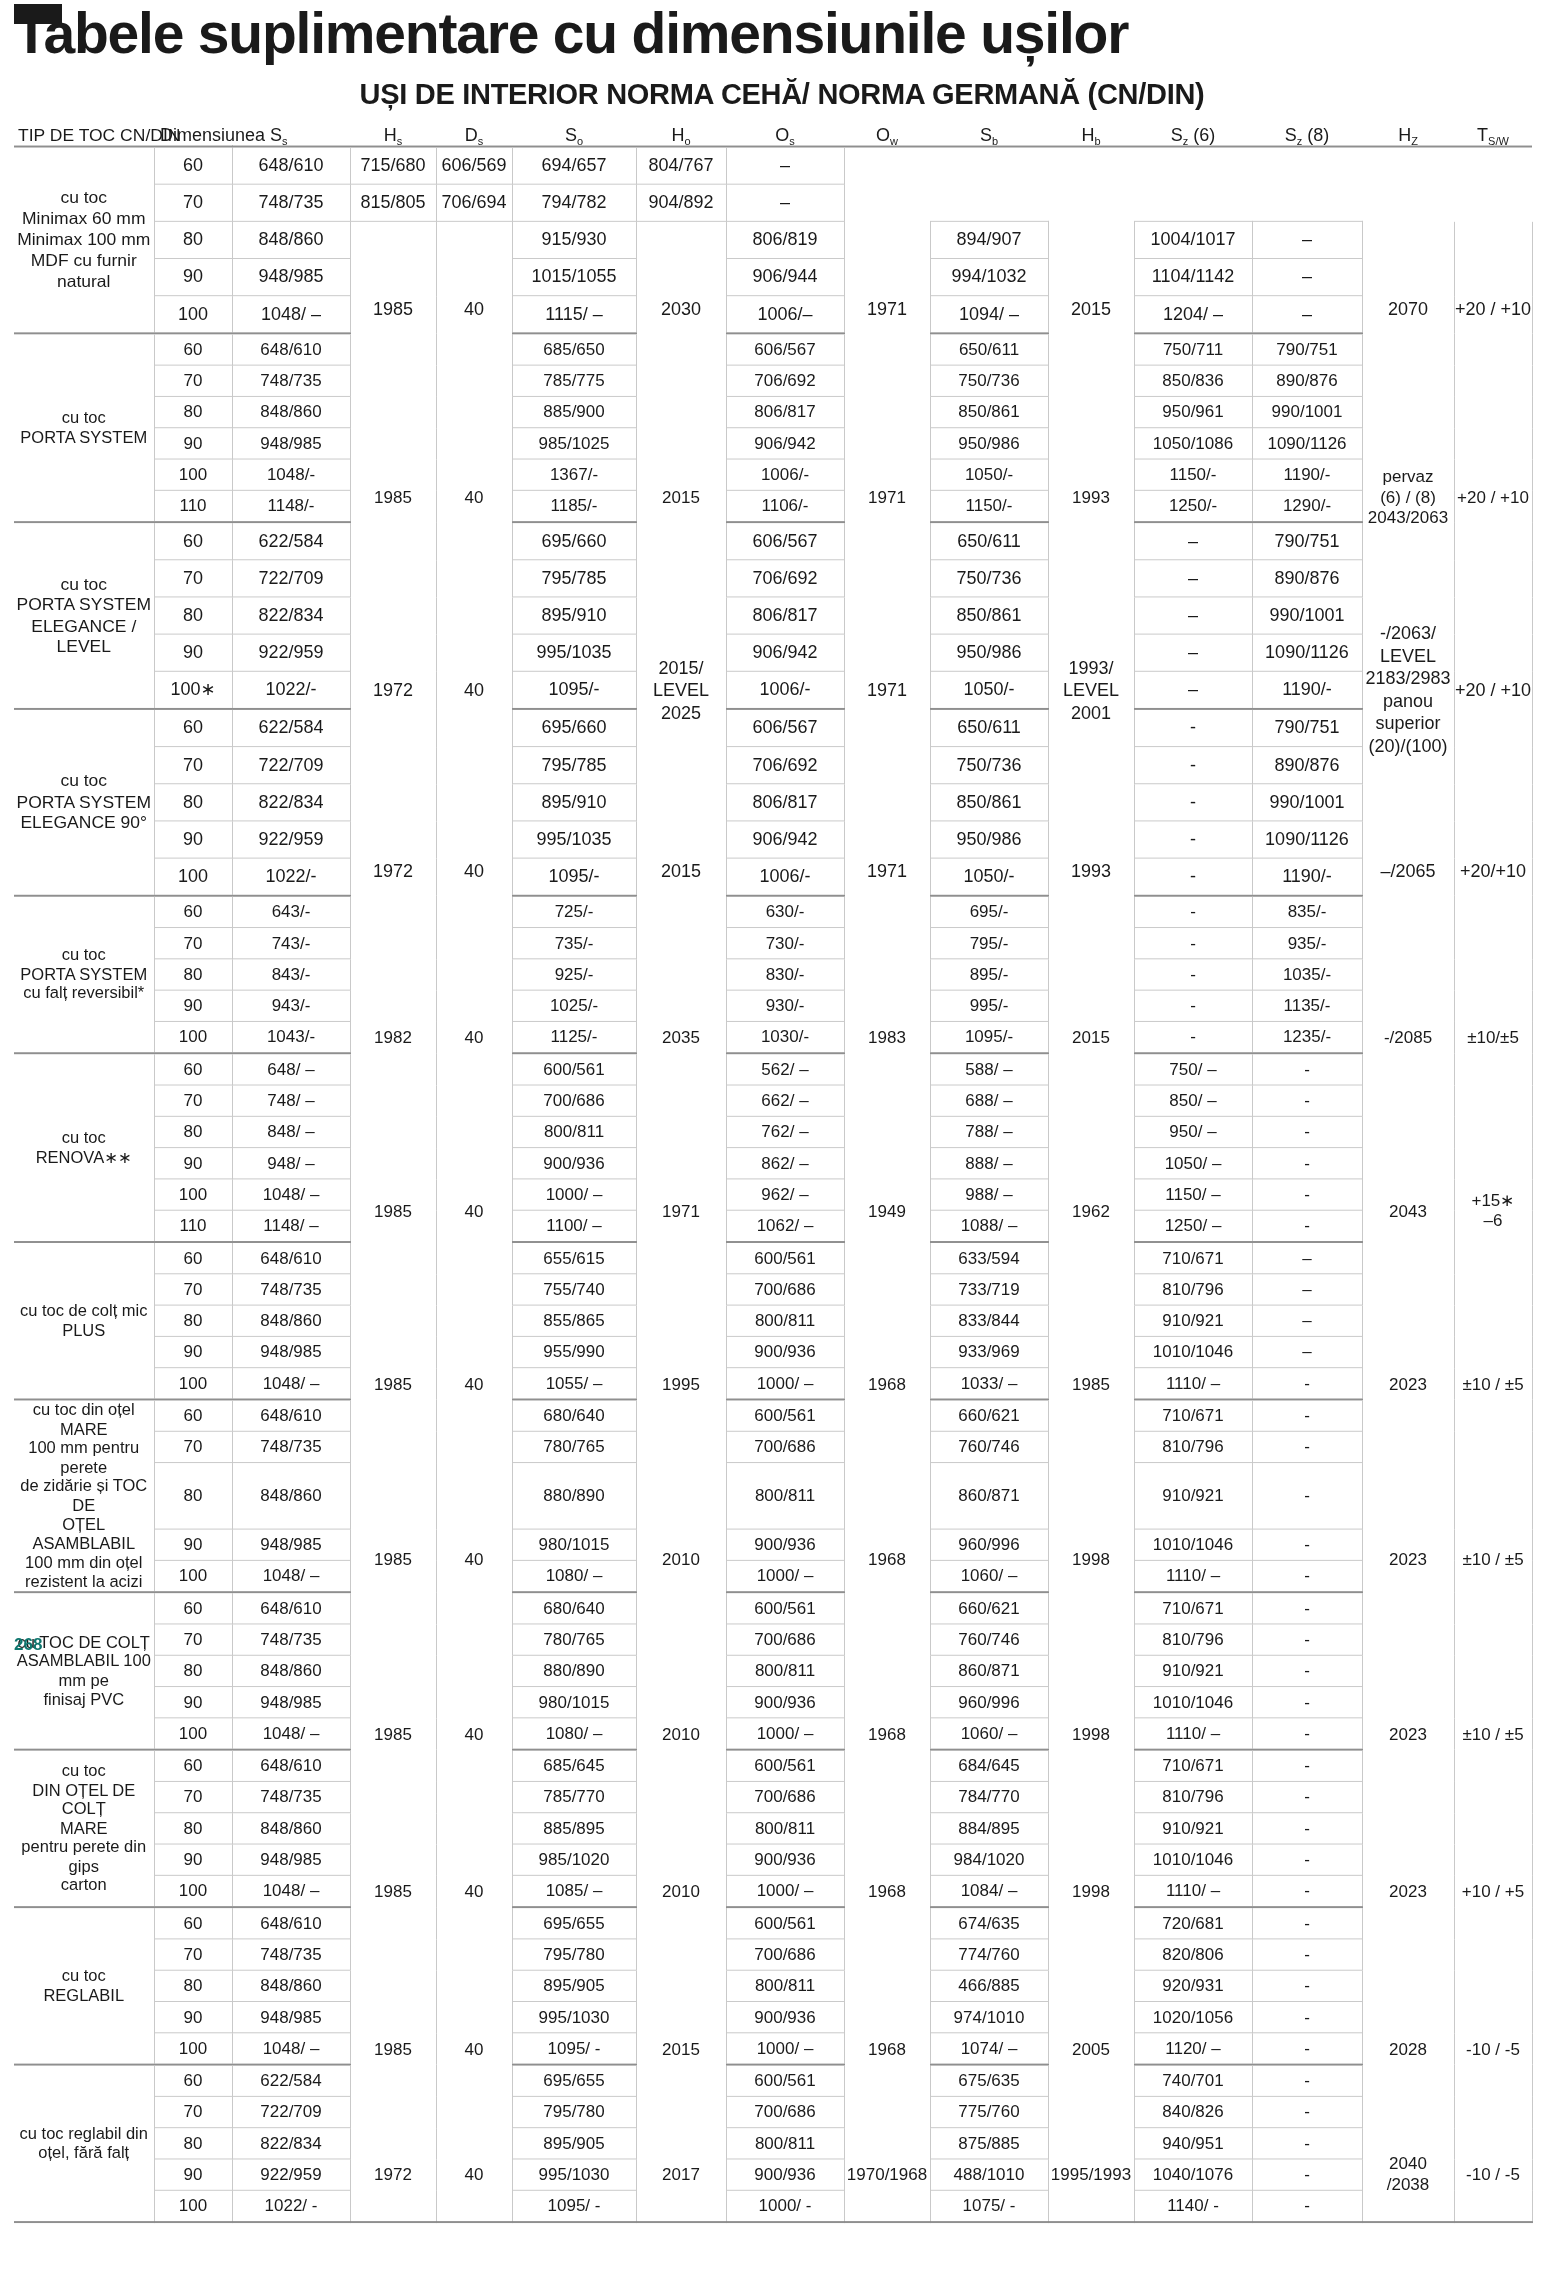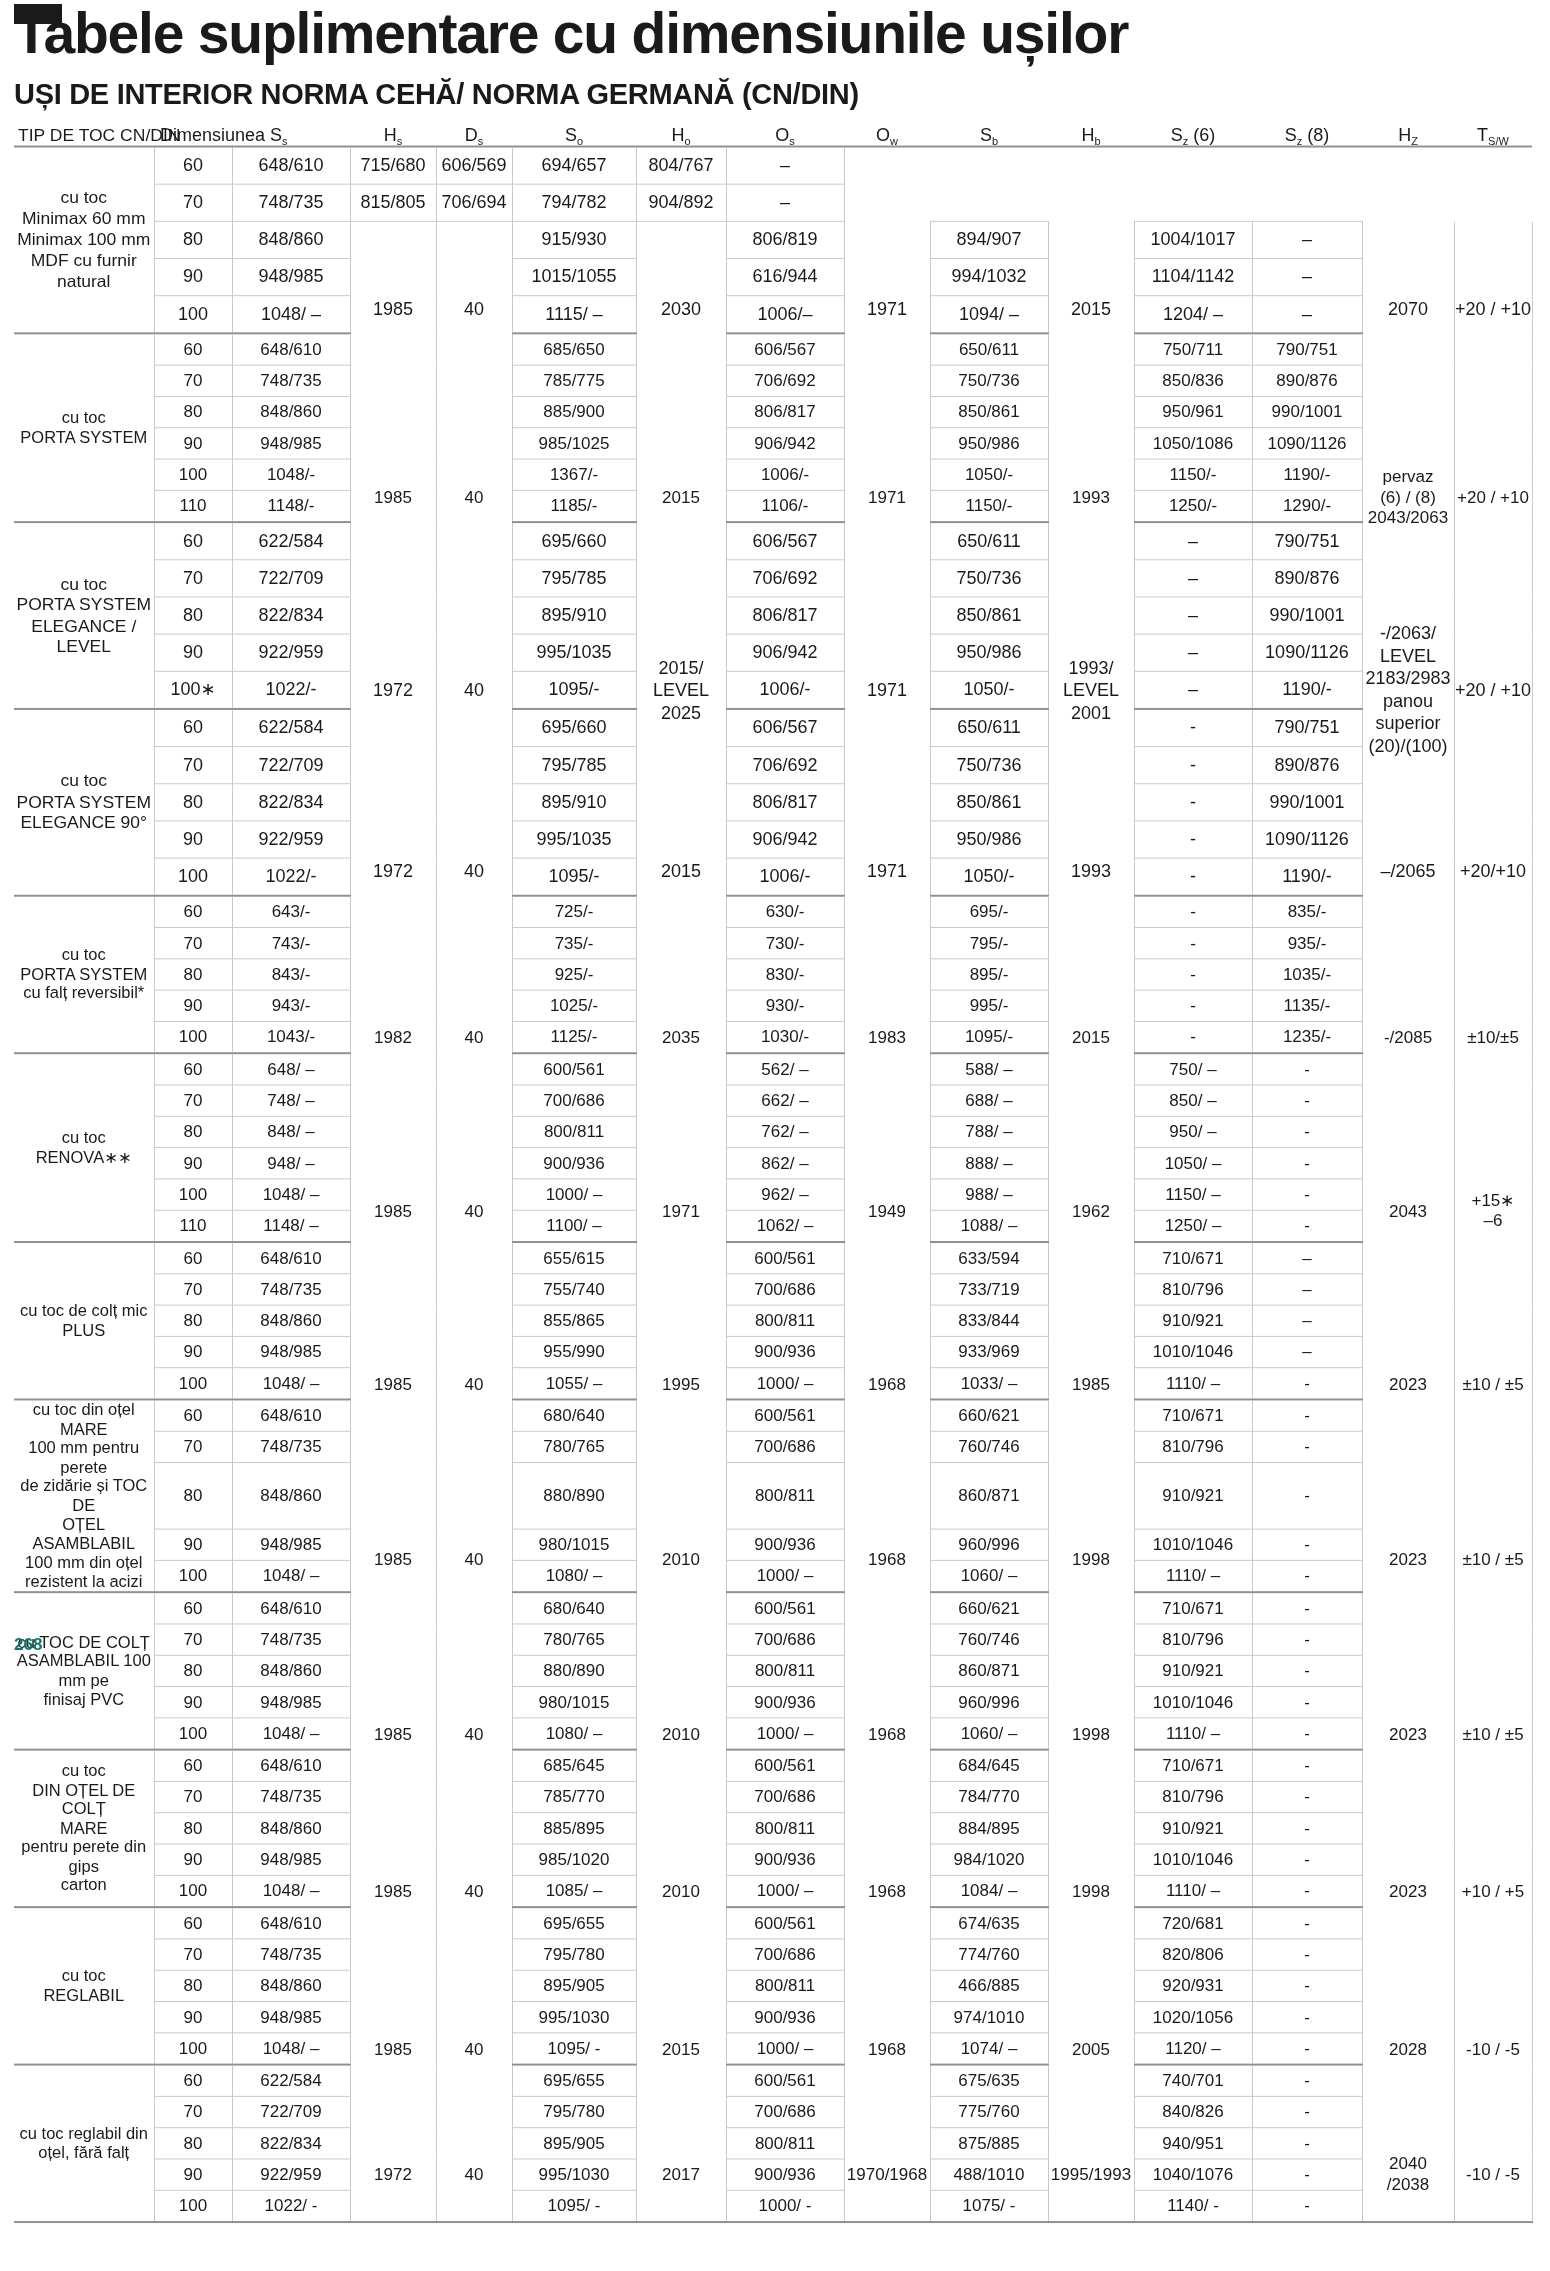--- a/index.html
+++ b/index.html
@@ -15,21 +15,21 @@
   .title-row{position:relative;padding:0 0 0 14px;}
   .title{
     font-size:57px;line-height:62px;font-weight:700;letter-spacing:-1.2px;
     margin:0;padding-top:2px;white-space:nowrap;
   }
   .title-mark{
     position:absolute;left:14px;top:4px;width:48px;height:20px;background:#1a1a1a;
   }
   .subtitle{
     font-size:29px;line-height:34px;font-weight:700;letter-spacing:-0.3px;
-    margin:13px 0 0 14px;white-space:nowrap;
+    margin:13px 0 0 14px;white-space:nowrap;text-align:center;
   }
 
   
   table.dims{
     border-collapse:collapse;
     width:1518px;
     margin:14px 0 0 14px;
     table-layout:fixed;
     font-size:17.5px;
   }
@@ -163,21 +163,21 @@
           <td class="span" rowspan="5">2015</td>
           <td class="box">1004/1017</td>
           <td class="box">–</td>
           <td class="span" rowspan="5">2070</td>
           <td class="span" rowspan="5">+20 / +10</td>
         </tr>
         <tr>
           <td class="box">90</td>
           <td class="box">948/985</td>
           <td class="box">1015/1055</td>
-          <td class="box">616/944</td>
+          <td class="box">906/944</td>
           <td class="box">994/1032</td>
           <td class="box">1104/1142</td>
           <td class="box">–</td>
         </tr>
         <tr>
           <td class="box">100</td>
           <td class="box">1048/ –</td>
           <td class="box">1115/ –</td>
           <td class="box">1006/–</td>
           <td class="box">1094/ –</td>

